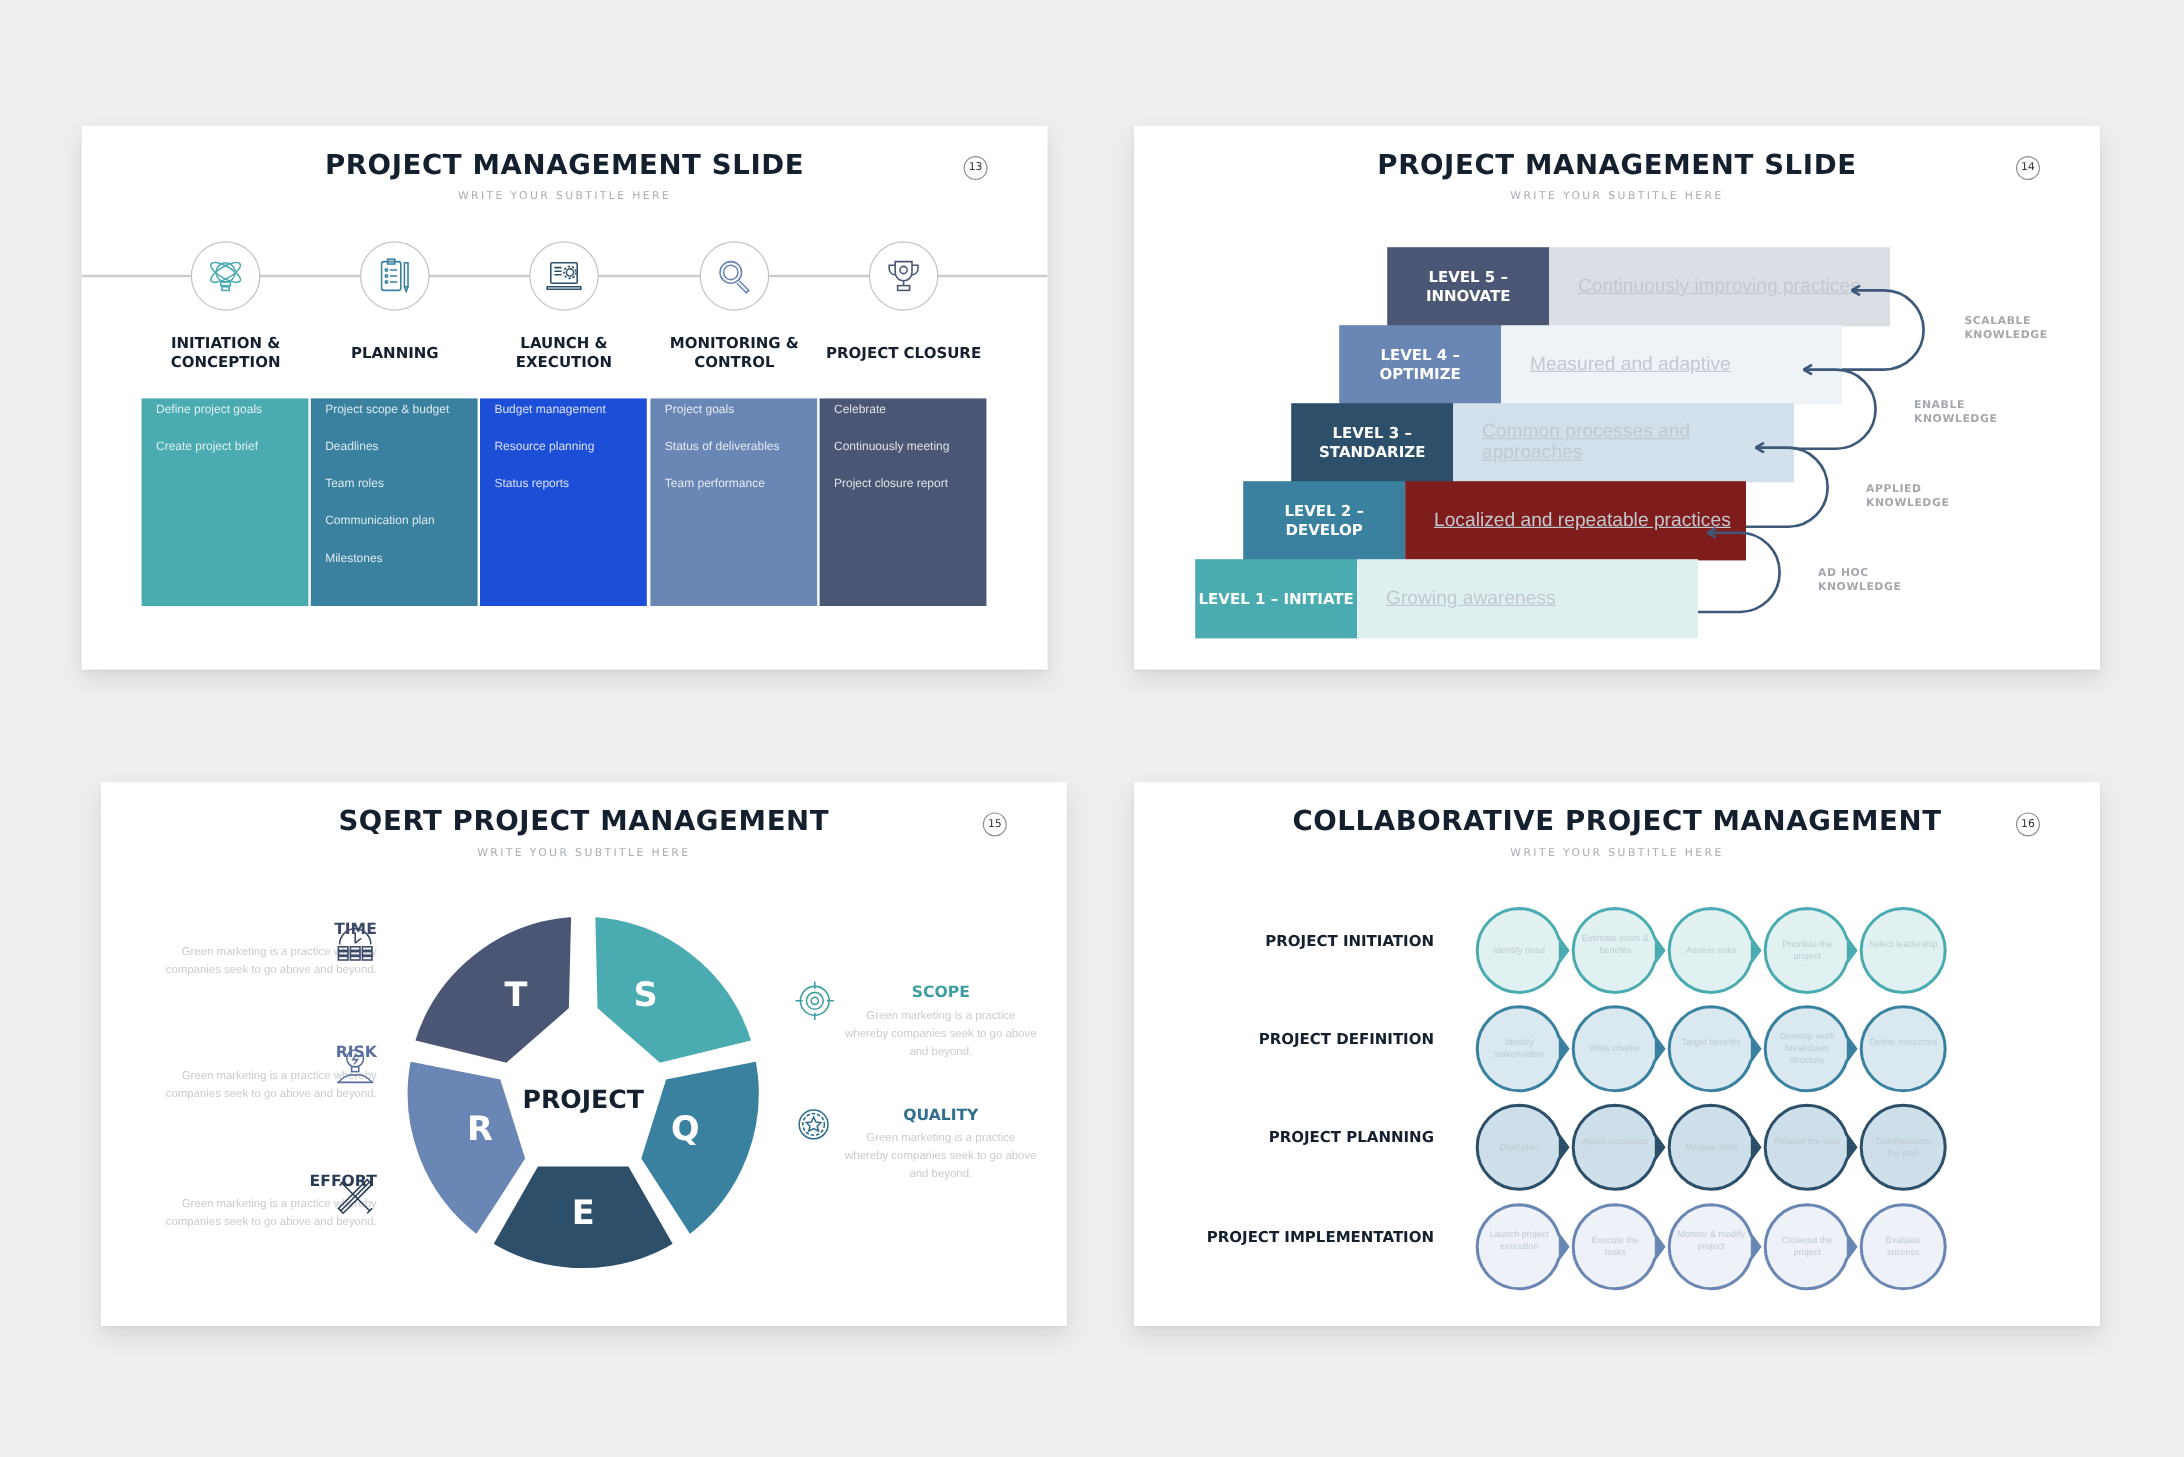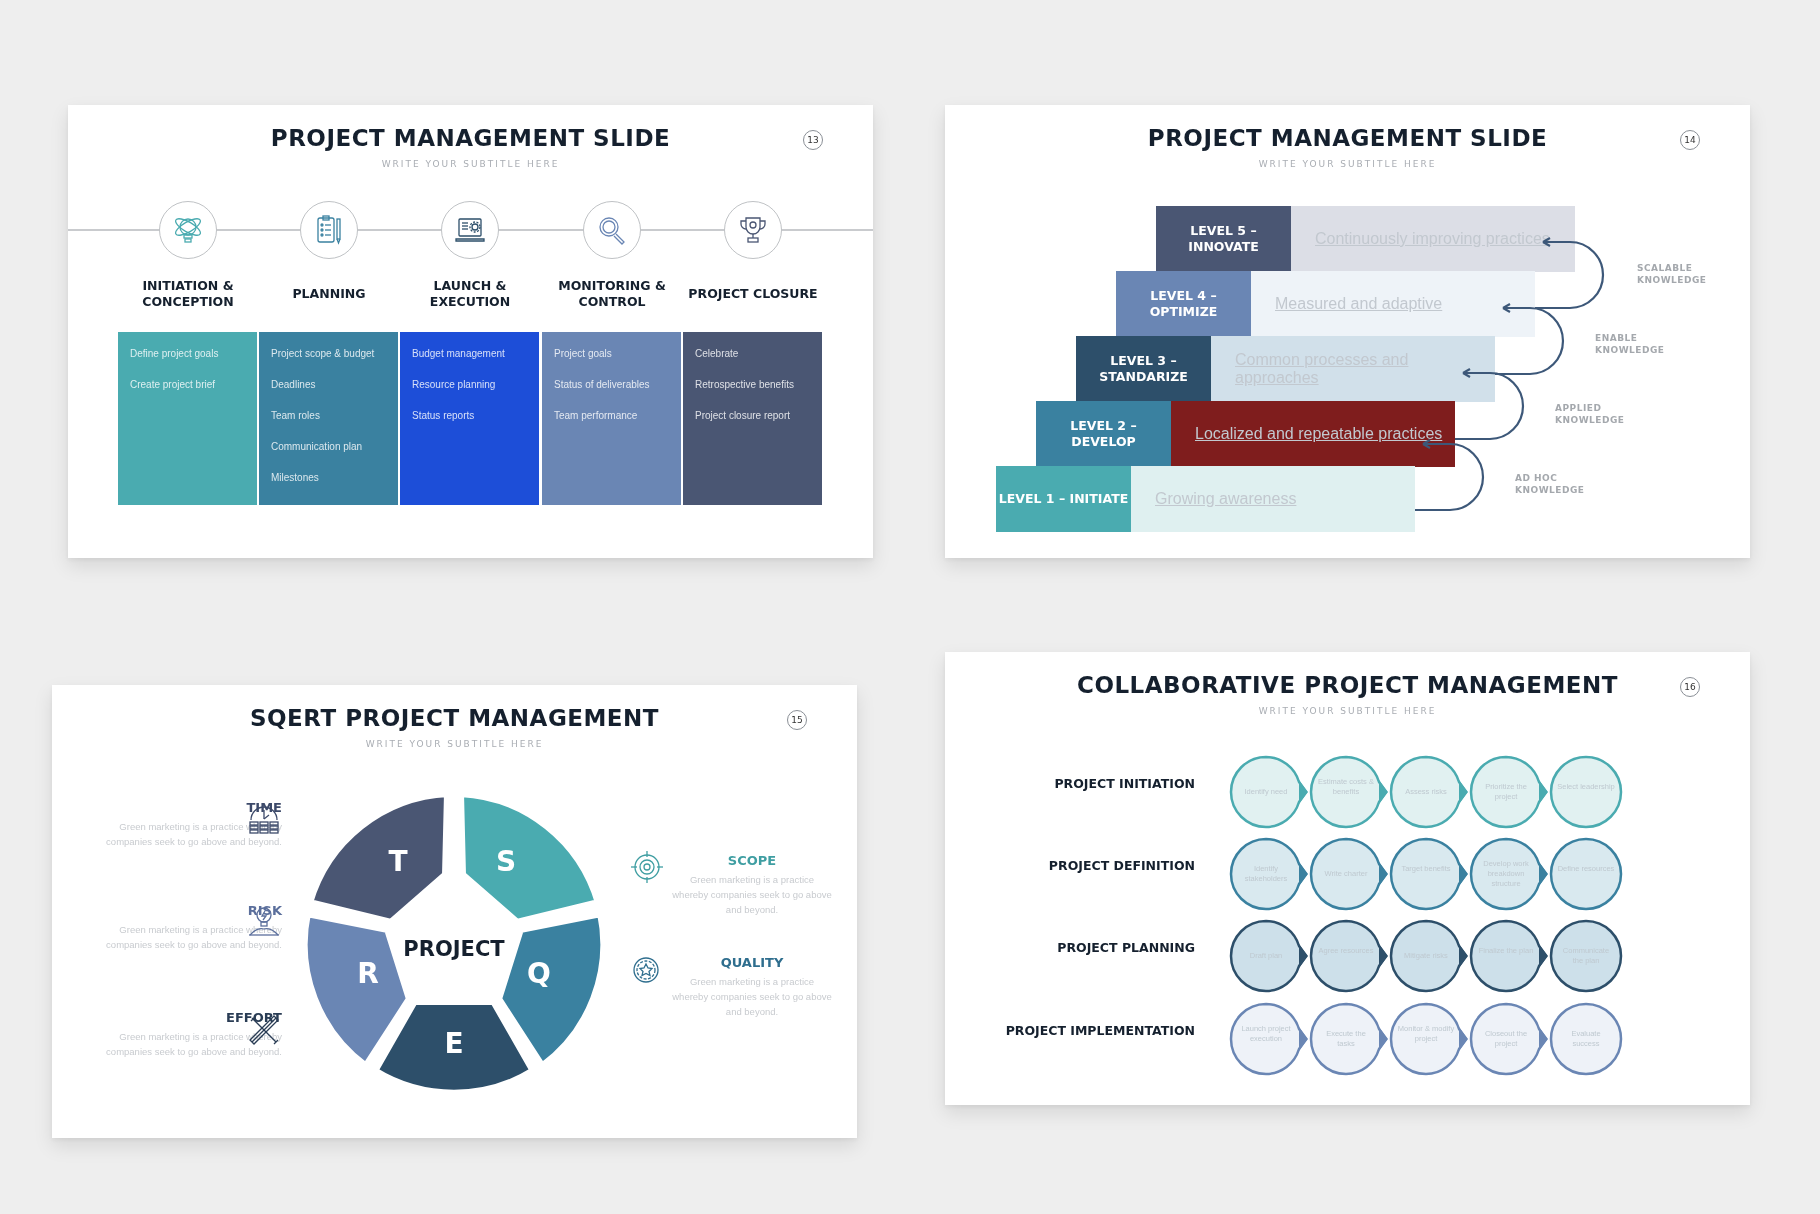--- a/index.html
+++ b/index.html
@@ -5,21 +5,21 @@
   * { box-sizing: border-box; margin: 0; padding: 0; }
   html, body { width: 1820px; height: 1214px; background: #eeeeee; overflow: hidden; }
   body { position: relative; font-family: "Liberation Sans", "DejaVu Sans", sans-serif; }
   .slide {
     position: absolute; width: 805px; height: 453px; background: #ffffff;
     box-shadow: 0 8px 18px rgba(0,0,0,0.10), 0 2px 4px rgba(0,0,0,0.05);
     overflow: hidden;
   }
   .s1 { left: 68px; top: 105px; }
   .s2 { left: 945px; top: 105px; }
-  .s3 { left: 52px; top: 652px; margin-top: 33px; }
+  .s3 { left: 84px; top: 652px; }
   .s4 { left: 945px; top: 652px; }
   .title {
     position: absolute; left: 0; right: 0; top: 20px; text-align: center;
     font-family: "DejaVu Sans", sans-serif; font-weight: bold; font-size: 23px;
     color: #15202e; letter-spacing: 0.5px;
   }
   .subtitle {
     position: absolute; left: 0; right: 0; top: 54px; text-align: center;
     font-family: "DejaVu Sans", sans-serif; font-size: 9px; color: #a9adb3; letter-spacing: 2px;
   }
@@ -34,21 +34,21 @@
   .phase { position: absolute; top: 96px; width: 140px; text-align: center; }
   .phase .ring {
     width: 58px; height: 58px; margin: 0 auto; border: 1.5px solid #bfc2c5; border-radius: 50%;
     background: #fff; display: flex; align-items: center; justify-content: center;
   }
   .phase .ring svg { width: 34px; height: 34px; }
   .phase .pname {
     margin-top: 18px; height: 34px; display: flex; align-items: center; justify-content: center;
     font-family: "DejaVu Sans", sans-serif; font-weight: bold; font-size: 12.5px; color: #15202e; line-height: 16px;
   }
-  .col { position: absolute; top: 227px; width: 139px; height: 173px; padding: 16px 12px; }
+  .col { position: absolute; top: 227px; width: 139px; height: 173px; padding: 4px 12px; }
   .col div { font-size: 10px; color: rgba(255,255,255,0.82); height: 31px; }
 
   
   .step { position: absolute; height: 66px; display: flex; }
   .step .lvl {
     width: 135px; height: 100%; display: flex; align-items: center; justify-content: center; text-align: center;
     font-family: "DejaVu Sans", sans-serif; font-weight: bold; font-size: 12.5px; color: #fff; line-height: 16px;
   }
   .step .desc { flex: 1; height: 100%; display: flex; align-items: center; padding-left: 24px; font-size: 16px; color: #c2c8cf; text-decoration: underline; }
   .know {
@@ -164,21 +164,21 @@
     <div>Resource planning</div>
     <div>Status reports</div>
   </div>
   <div class="col" style="left:474px;background:#6a86b4">
     <div>Project goals</div>
     <div>Status of deliverables</div>
     <div>Team performance</div>
   </div>
   <div class="col" style="left:615px;background:#4a5673">
     <div>Celebrate</div>
-    <div>Retrospective benefits</div>
+    <div>Continuously meeting</div>
     <div>Project closure report</div>
   </div>
 </div>
 
 <div class="slide s2">
   <div class="title">PROJECT MANAGEMENT SLIDE</div>
   <div class="subtitle">WRITE YOUR SUBTITLE HERE</div>
   <div class="badge">14</div>
 
   <div class="step" style="left:211px;top:101px;width:419px">

